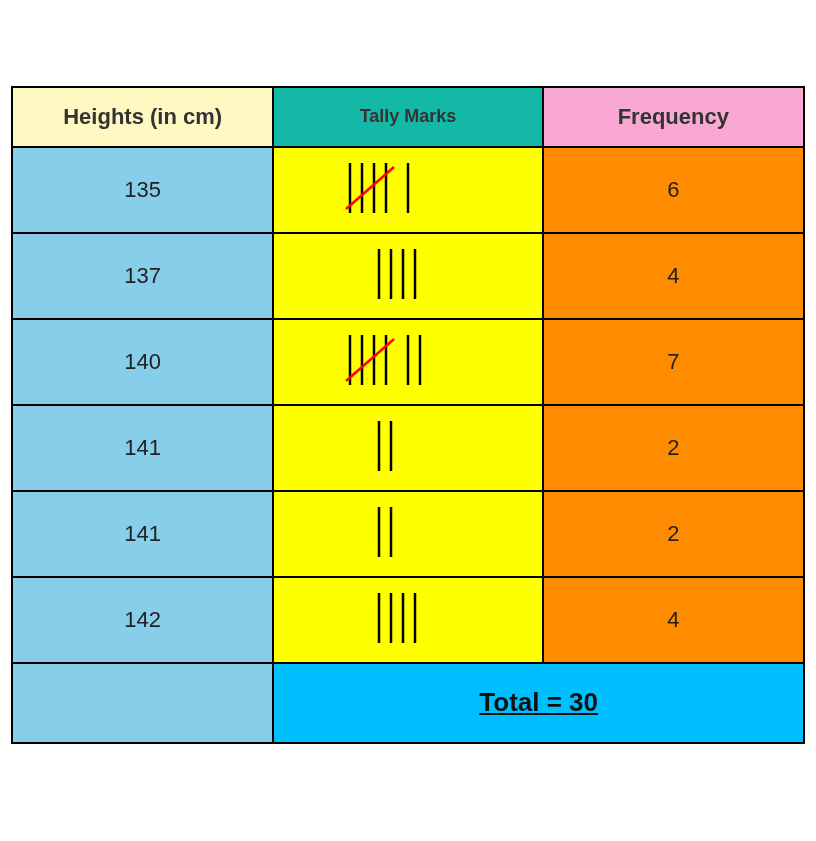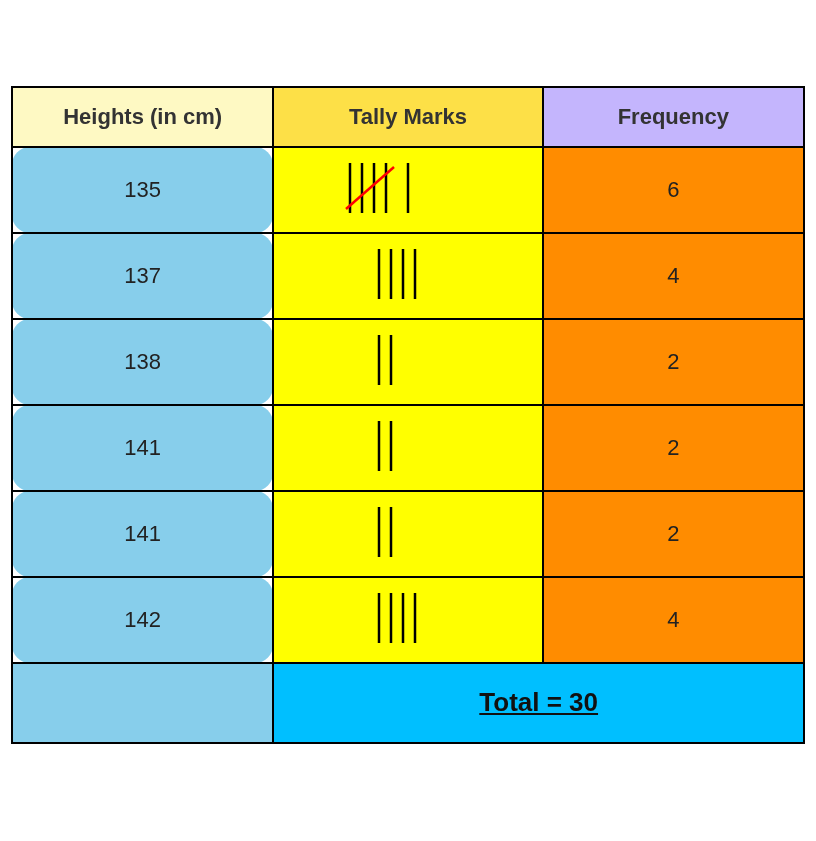--- a/index.html
+++ b/index.html
@@ -32,44 +32,43 @@
     .header-heights {
       background: #fef9c3;
       color: #333;
       font-size: 22px;
       font-weight: bold;
       padding: 16px 8px;
       width: 33%;
     }
 
     .header-tally {
-      background: #fde047;
+      background: #14b8a6;
       color: #333;
-      font-size: 22px;
+      font-size: 18px;
       font-weight: bold;
       padding: 16px 8px;
       width: 34%;
     }
 
     .header-freq {
-      background: #c4b5fd;
+      background: #f9a8d4;
       color: #333;
       font-size: 22px;
       font-weight: bold;
       padding: 16px 8px;
       width: 33%;
     }
 
     .cell-height {
       background: #87ceeb;
       font-size: 22px;
       color: #222;
       padding: 18px 8px;
       height: 80px;
-      border-radius: 18px;
     }
 
     .cell-tally {
       background: #ffff00;
       padding: 10px 8px;
       height: 80px;
       position: relative;
     }
 
     .cell-freq {
@@ -119,26 +118,31 @@
           <td class="cell-height">137</td>
           <td class="cell-tally"><svg width="68" height="60">
               <line x1="5" y1="5" x2="5" y2="55" stroke="black" stroke-width="2.5"></line>
               <line x1="17" y1="5" x2="17" y2="55" stroke="black" stroke-width="2.5"></line>
               <line x1="29" y1="5" x2="29" y2="55" stroke="black" stroke-width="2.5"></line>
               <line x1="41" y1="5" x2="41" y2="55" stroke="black" stroke-width="2.5"></line>
             </svg></td>
           <td class="cell-freq">4</td>
         </tr>
         <tr>
-          <td class="cell-height">138</td>
-          <td class="cell-tally"><svg width="68" height="60">
+          <td class="cell-height">140</td>
+          <td class="cell-tally"><svg width="126" height="60">
               <line x1="5" y1="5" x2="5" y2="55" stroke="black" stroke-width="2.5"></line>
               <line x1="17" y1="5" x2="17" y2="55" stroke="black" stroke-width="2.5"></line>
+              <line x1="29" y1="5" x2="29" y2="55" stroke="black" stroke-width="2.5"></line>
+              <line x1="41" y1="5" x2="41" y2="55" stroke="black" stroke-width="2.5"></line>
+              <line x1="1" y1="51" x2="49" y2="9" stroke="red" stroke-width="2.5"></line>
+              <line x1="63" y1="5" x2="63" y2="55" stroke="black" stroke-width="2.5"></line>
+              <line x1="75" y1="5" x2="75" y2="55" stroke="black" stroke-width="2.5"></line>
             </svg></td>
-          <td class="cell-freq">2</td>
+          <td class="cell-freq">7</td>
         </tr>
         <tr>
           <td class="cell-height">141</td>
           <td class="cell-tally"><svg width="68" height="60">
               <line x1="5" y1="5" x2="5" y2="55" stroke="black" stroke-width="2.5"></line>
               <line x1="17" y1="5" x2="17" y2="55" stroke="black" stroke-width="2.5"></line>
             </svg></td>
           <td class="cell-freq">2</td>
         </tr>
         <tr>

